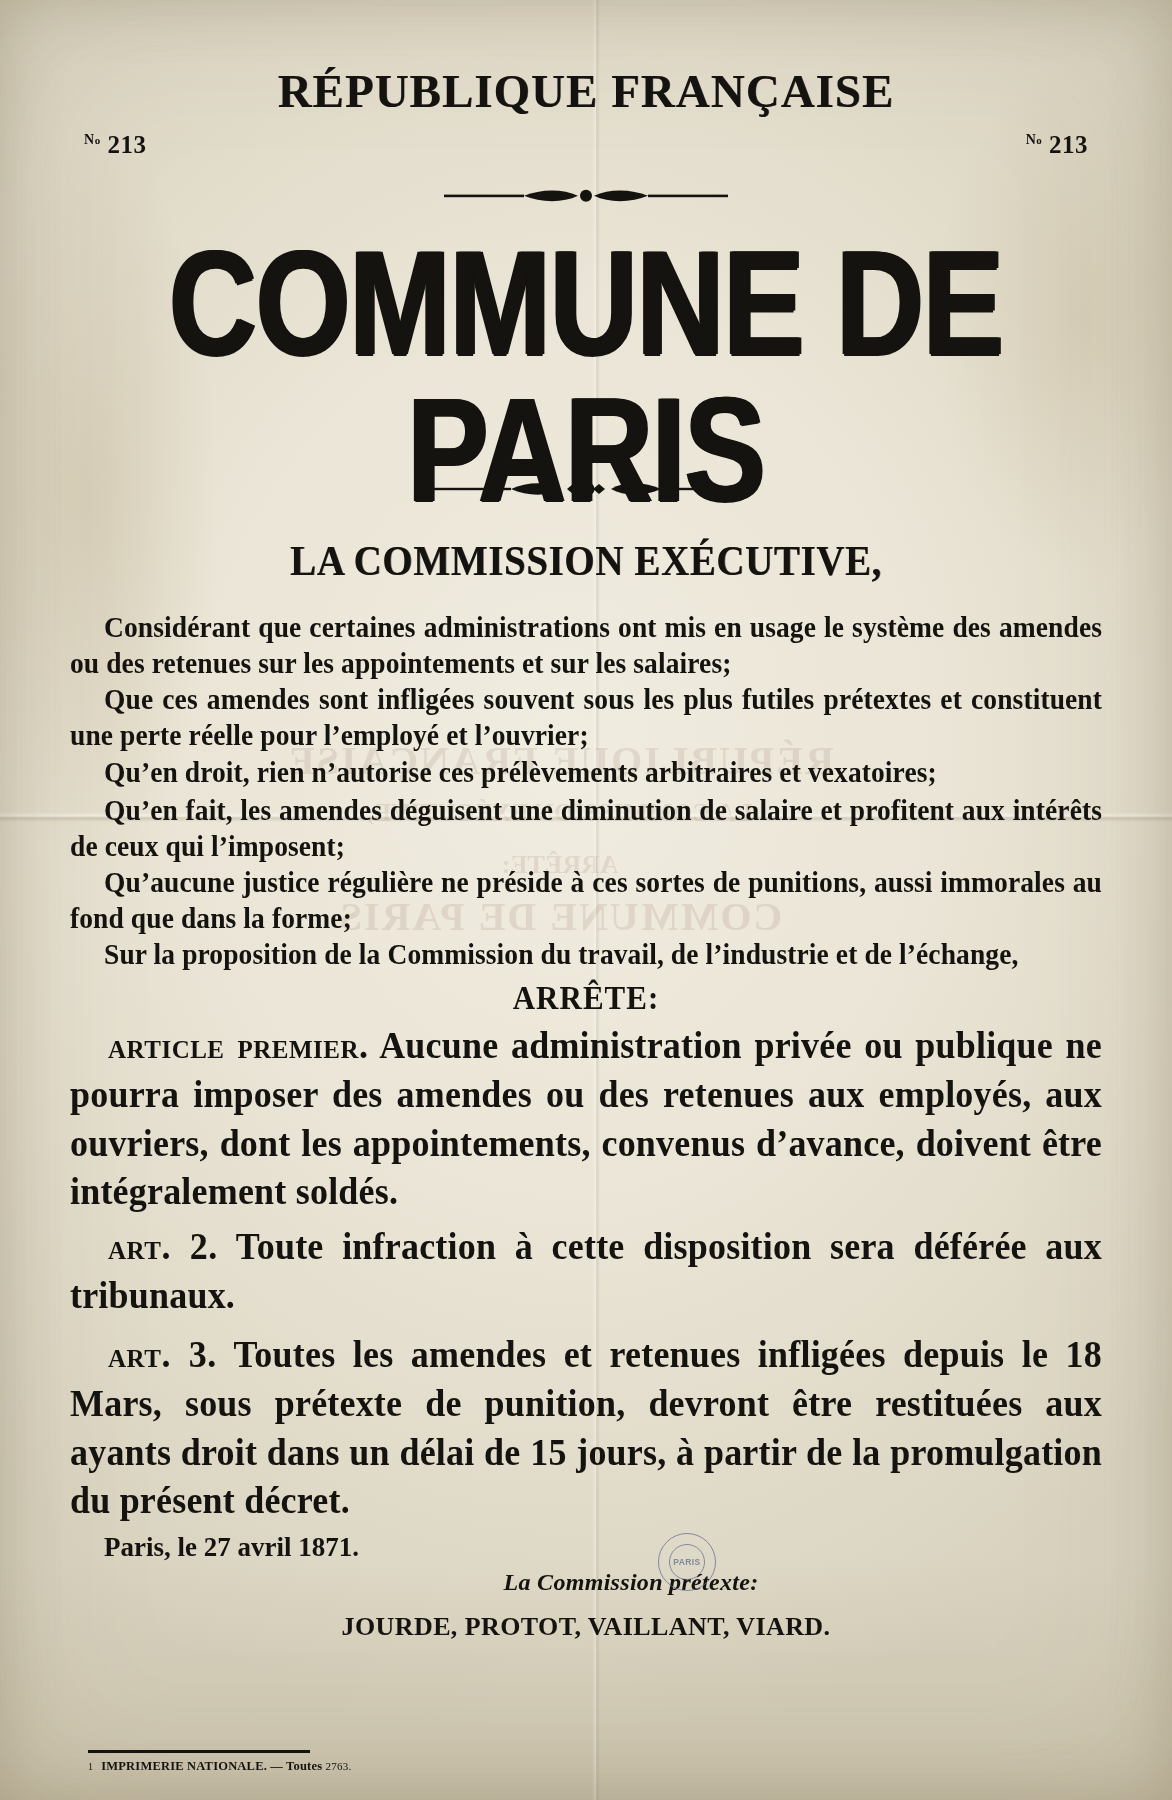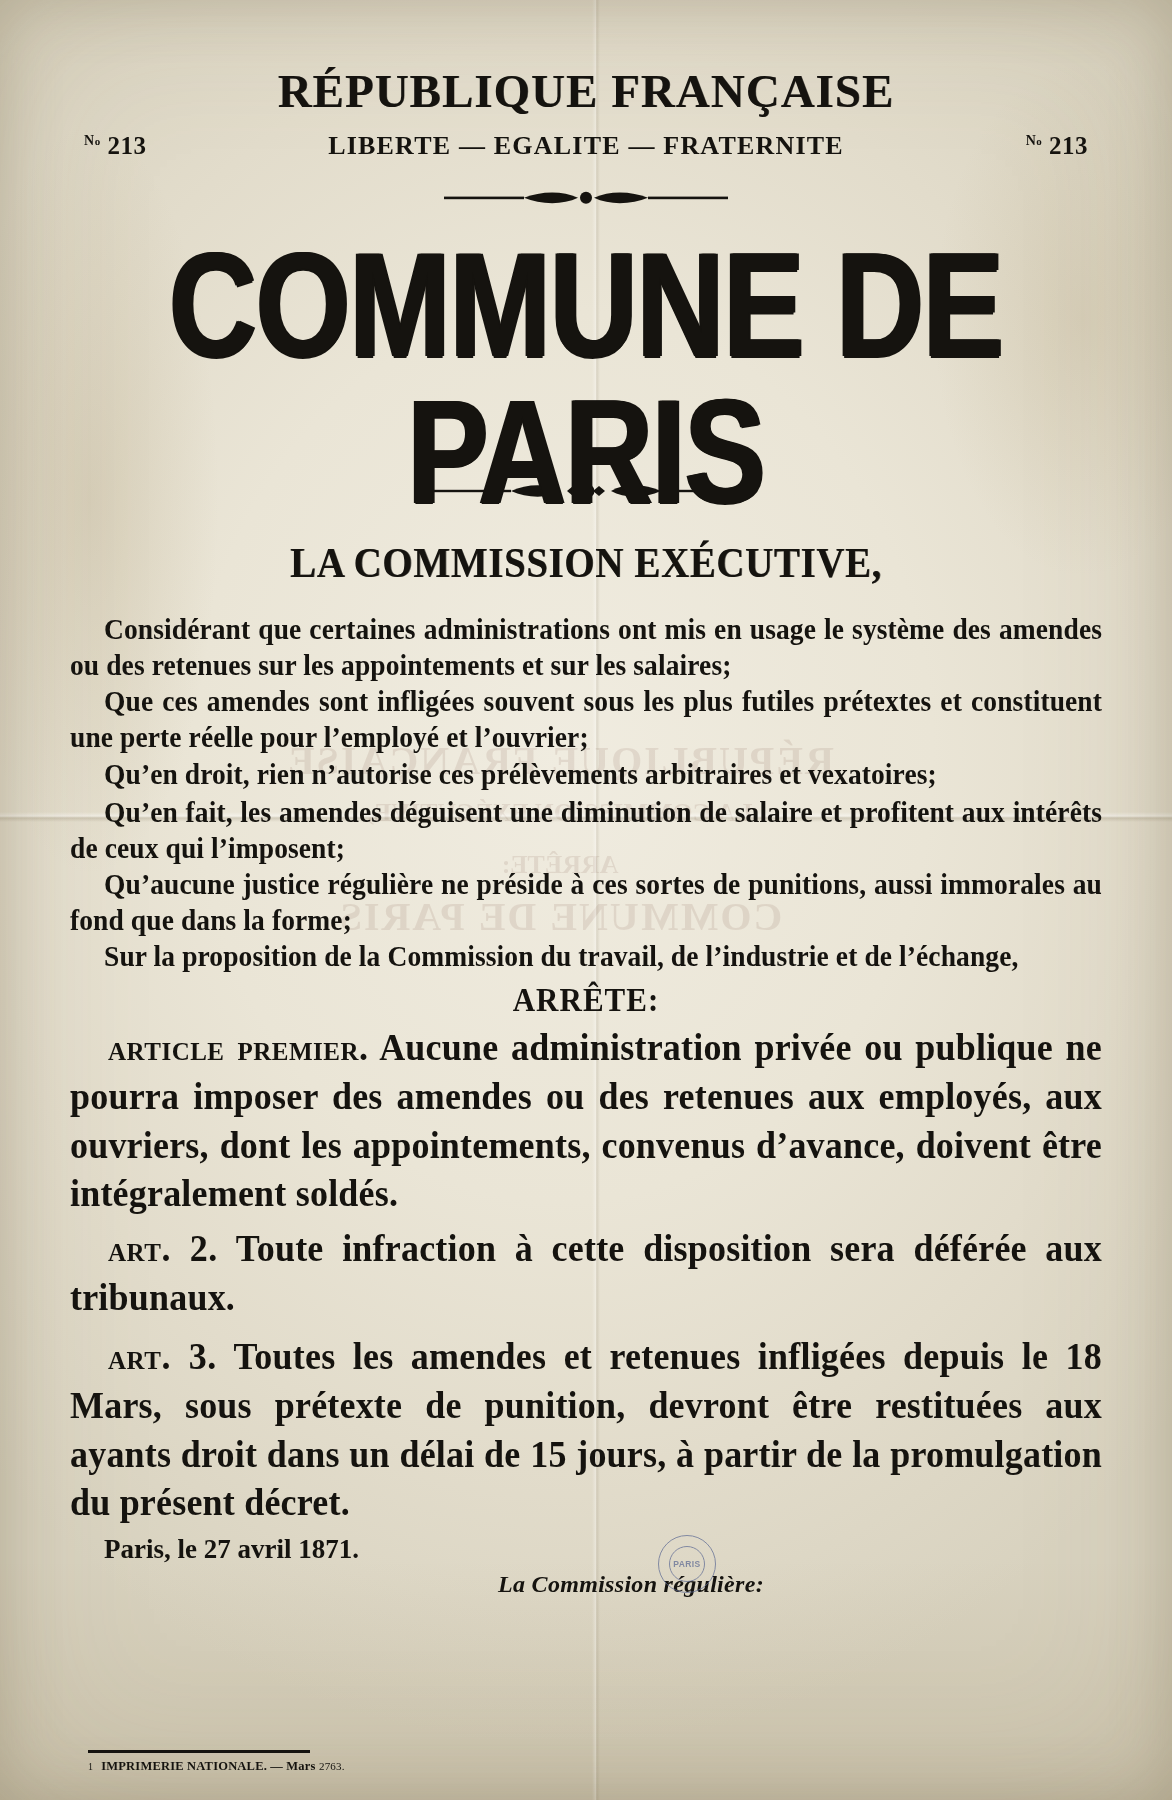--- a/index.html
+++ b/index.html
@@ -294,21 +294,20 @@
   <div class="fold-v"></div>
 
   <div class="content">
 
     <div class="republique">RÉPUBLIQUE FRANÇAISE</div>
 
     <div class="devise-row">
       <div class="numero">
         <sup>N</sup><sup style="font-size:11px;">o</sup>&nbsp;<span>213</span>
       </div>
-      <div class="devise">LIBERTE — EGALITE — FRATERNITE</div>
       <div class="numero">
         <sup>N</sup><sup style="font-size:11px;">o</sup>&nbsp;<span>213</span>
       </div>
     </div>
 
     <div class="orn orn-1">
       <svg width="300" height="26" viewBox="0 0 300 26" aria-hidden="true">
         <rect x="8" y="11.6" width="80" height="2.6" fill="#15130f"></rect>
         <rect x="212" y="11.6" width="80" height="2.6" fill="#15130f"></rect>
         <path d="M88 12.8 C104 6.2, 126 5.0, 142 12.8 C126 20.6, 104 19.4, 88 12.8 Z" fill="#15130f"></path>
@@ -349,28 +348,29 @@
       <p><span class="artlabel caps-first">Art. 2.</span> <span>Toute infraction à cette disposition sera déférée aux tribunaux.</span></p>
       <p><span class="artlabel caps-first">Art. 3.</span> <span>Toutes les amendes et retenues infligées depuis le 18 Mars, sous prétexte de punition, devront être restituées aux ayants droit dans un délai de 15 jours, à partir de la promulgation du présent décret.</span></p>
     </div>
 
     <div class="dateline">Paris, le 27 avril 1871.</div>
 
     <div class="sign-block">
       <div class="stamp">
         <div class="inner">PARIS</div>
       </div>
-      <div class="commission-italic">La Commission régulière:</div>
+      <div class="commission-italic">La Commission prétexte:</div>
       <div class="signatories">
+        <div>JOURDE, PROTOT, VAILLANT, VIARD.</div>
       </div>
     </div>
 
   </div>
 
   <div class="footer">
     <div class="footer-rule"></div>
     <div class="footer-text">
-      <span class="tiny">1</span><span>IMPRIMERIE NATIONALE. — Mars</span> <span class="yr">2763.</span>
+      <span class="tiny">1</span><span>IMPRIMERIE NATIONALE. — Toutes</span> <span class="yr">2763.</span>
     </div>
   </div>
 
   <div class="paper-edge-shadow"></div>
 </div>
 
 </body></html>

